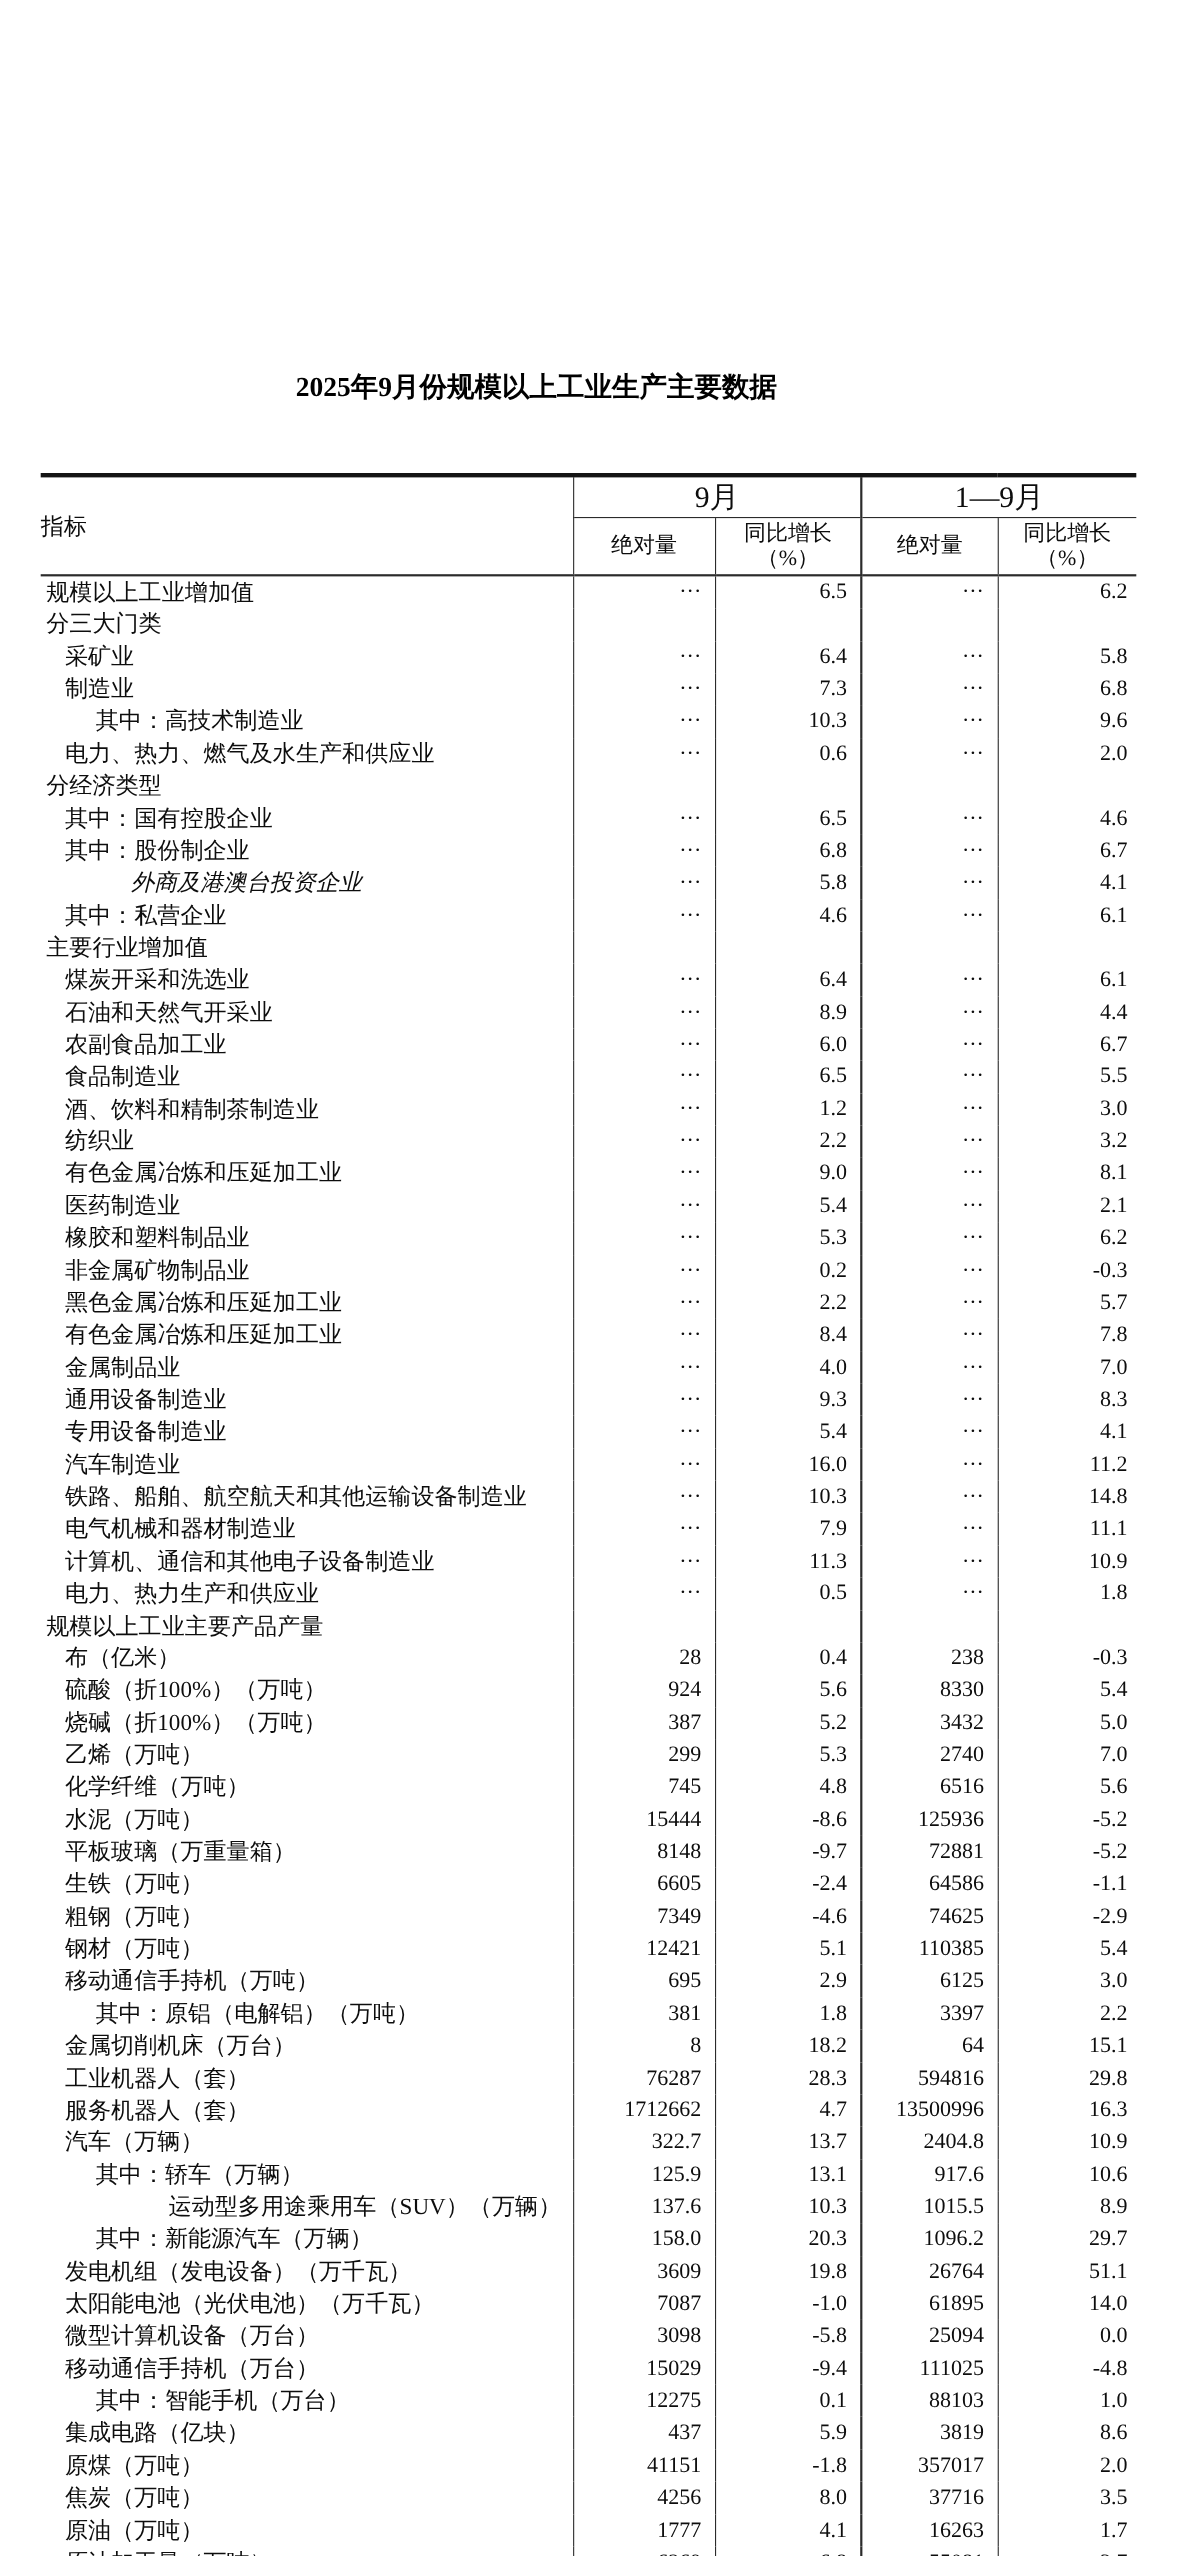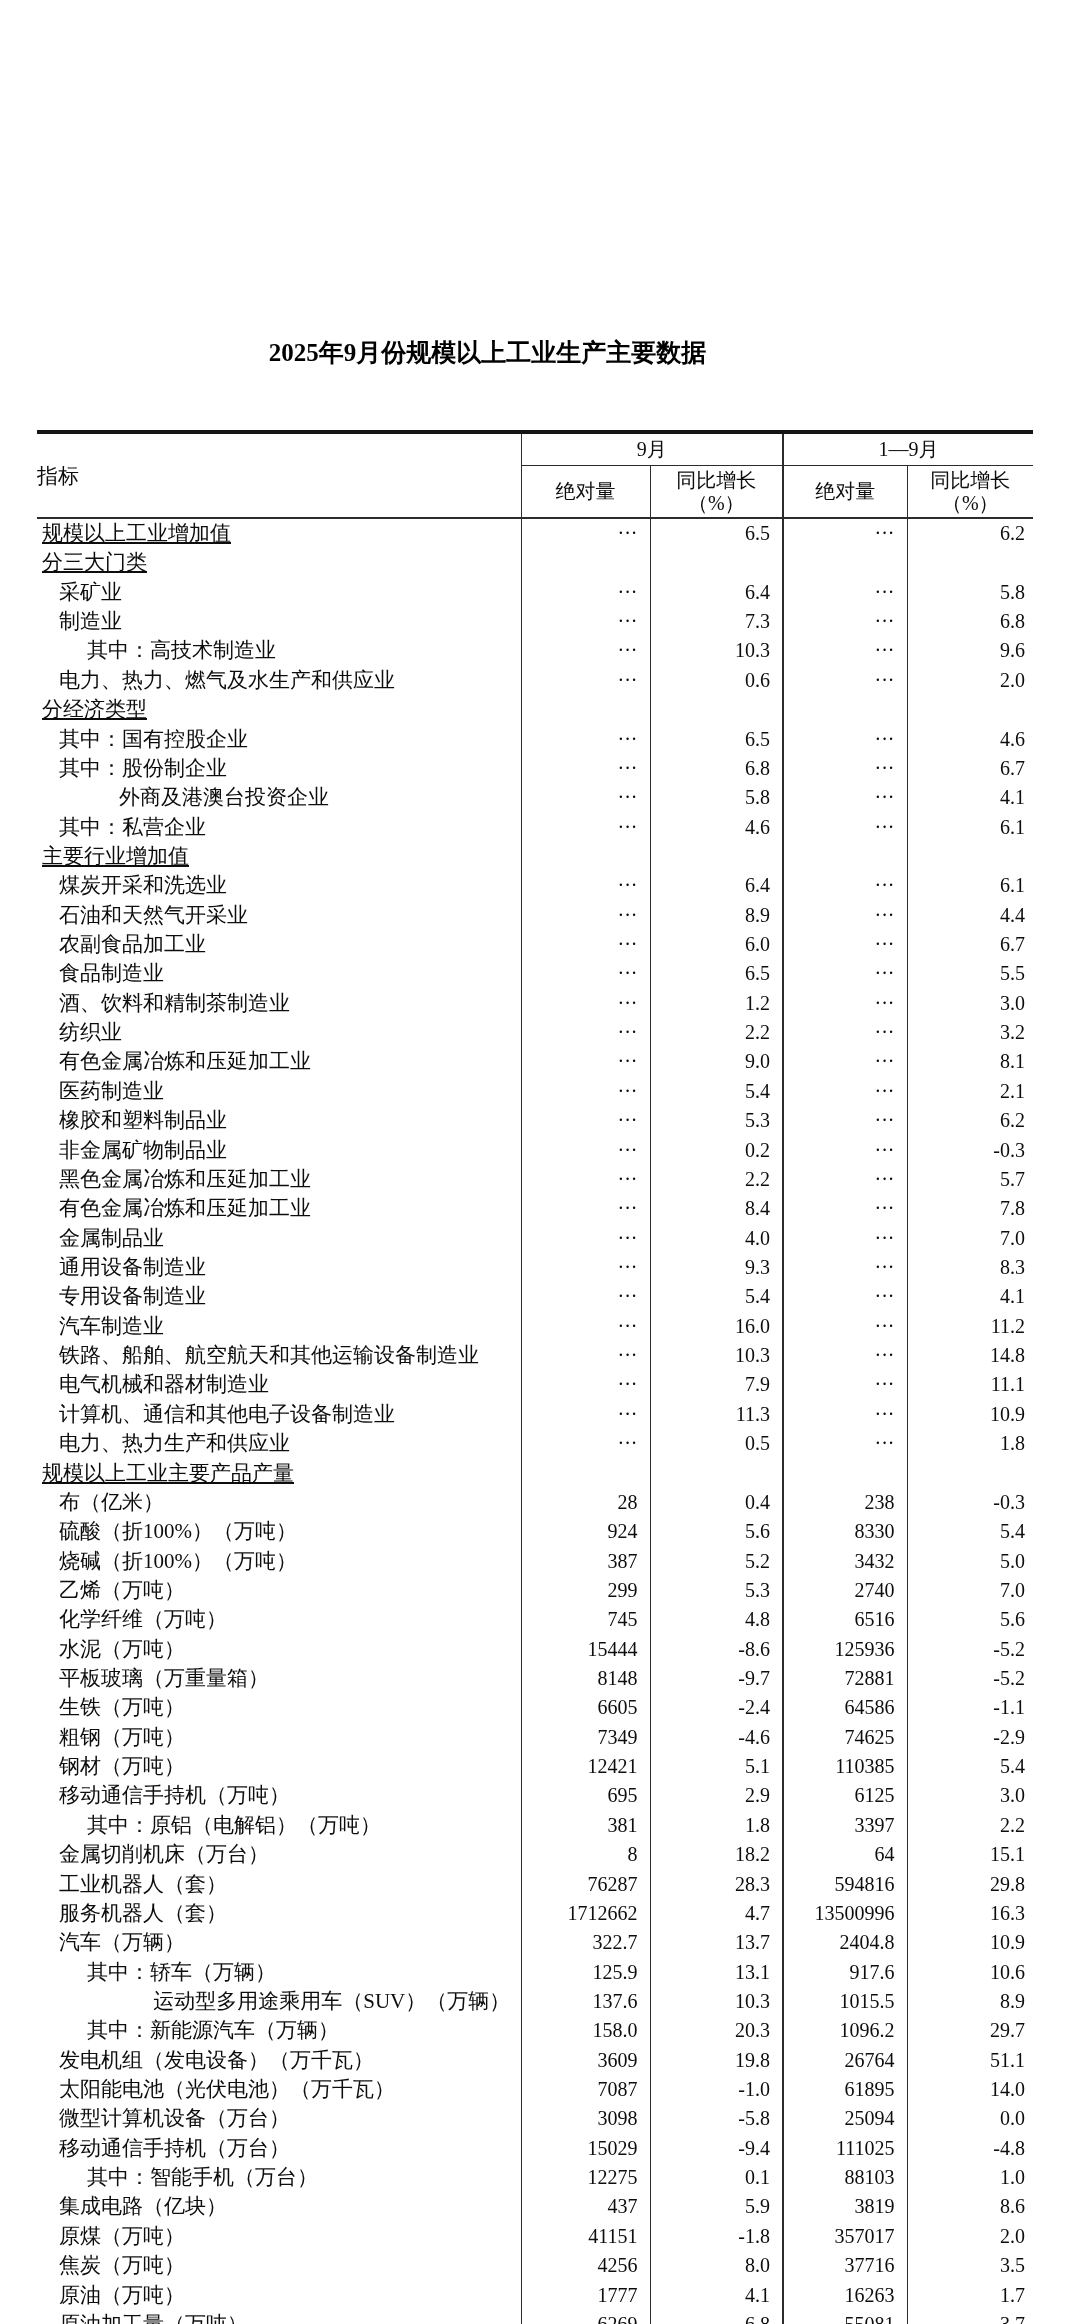--- a/index.html
+++ b/index.html
@@ -17,41 +17,41 @@
     border-collapse:collapse; table-layout:fixed;
     border-top:4px solid #141414;
   }
   th, td { padding:0; font-weight:normal; color:#0d0d0d; }
   
   th.h-indicator {
     border-right:1px solid #2b2b2b; border-bottom:2px solid #2b2b2b;
     font-size:21px; text-align:left; vertical-align:middle;
   }
   th.h-group {
-    height:31px; font-size:20px; text-align:center; vertical-align:middle;
+    height:31px; font-size:27px; text-align:center; vertical-align:middle;
     border-bottom:1px solid #2b2b2b;
   }
   th.h-group.gsep { border-right:2px solid #2b2b2b; }
   th.h-sub {
     height:51px; font-size:20px; line-height:23px; text-align:center; vertical-align:middle;
     border-bottom:2px solid #2b2b2b;
   }
   .v1 { border-right:1px solid #2b2b2b; }
   .v2 { border-right:1px solid #2b2b2b; }
   .v3 { border-right:2px solid #2b2b2b; }
   .v4 { border-right:1px solid #2b2b2b; }
   
   td { height:29.36px; font-size:21px; line-height:29.36px; white-space:nowrap; overflow:hidden; }
   td.lab { text-align:left; }
   td.num { text-align:right; padding-right:12px; font-size:20px; }
   td.num.last { padding-right:8px; }
-  td.ind0 { padding-left:5px;text-decoration:underline; }
+  td.ind0 { padding-left:5px; }
   td.ind1 { padding-left:22px;margin-top:13px; }
   td.ind2 { padding-left:50px; }
-  td.ind3 { padding-left:82px; }
+  td.ind3 { padding-left:82px;font-style:italic; }
   td.ind4 { padding-left:106px;text-align:center; }
   .dots { letter-spacing:0px; }
 </style>
 </head>
 <body>
 
 <div class="doc-title">2025年9月份规模以上工业生产主要数据</div>
 
 <table class="stat">
   <colgroup>

